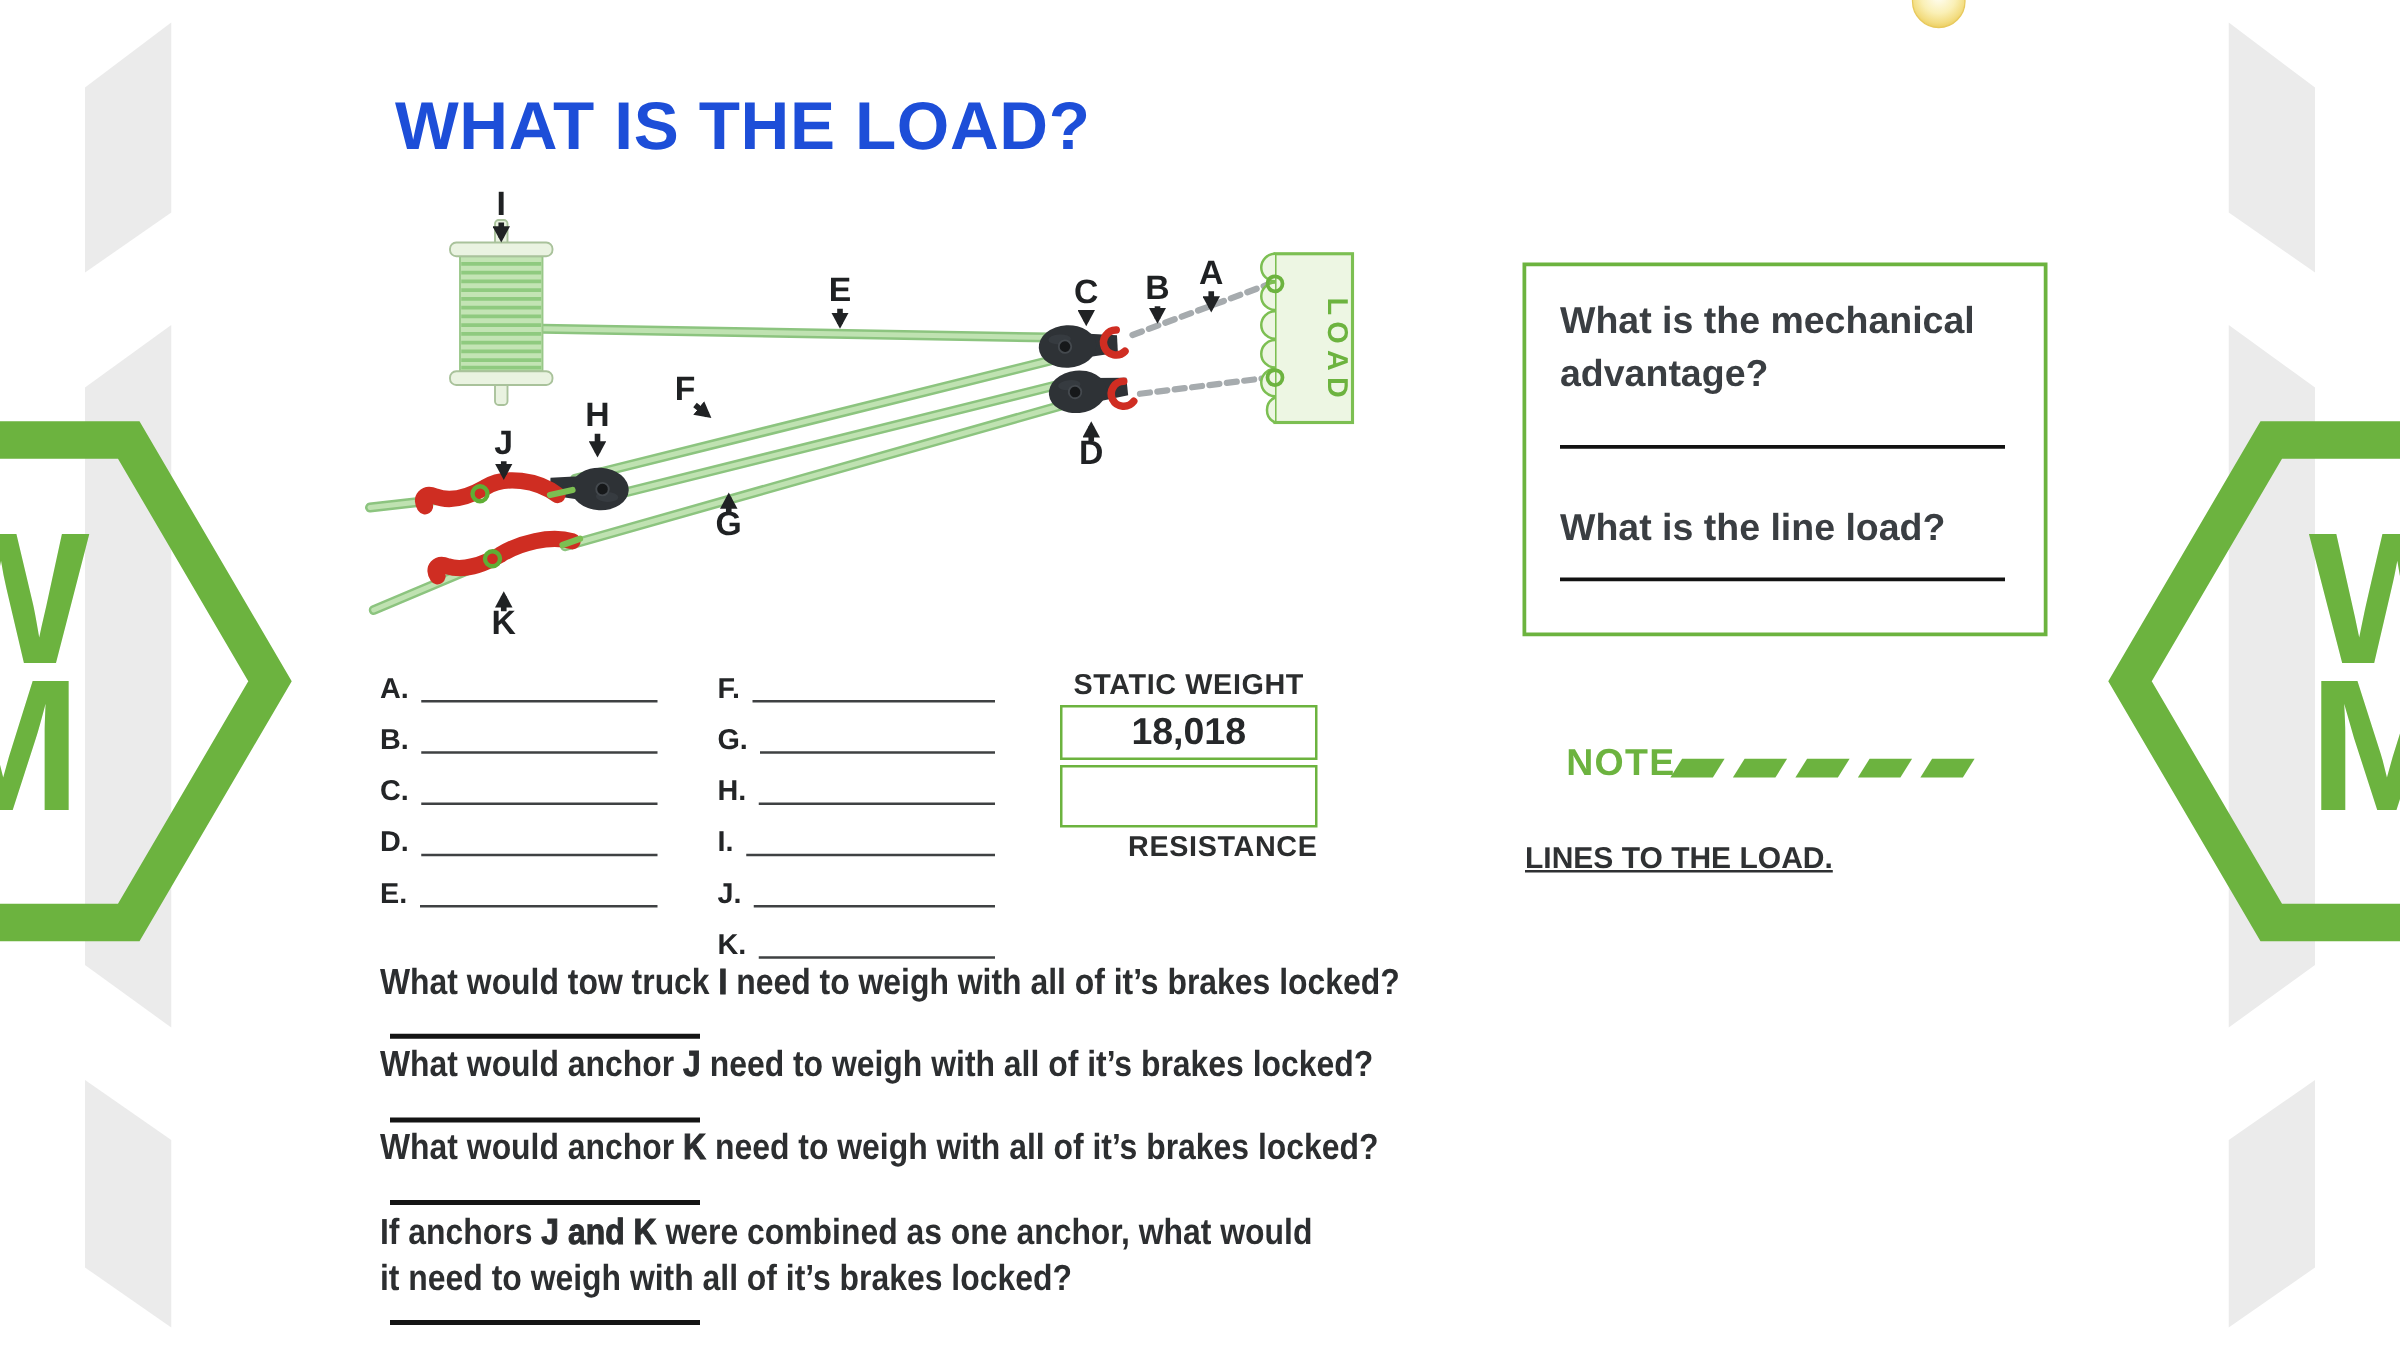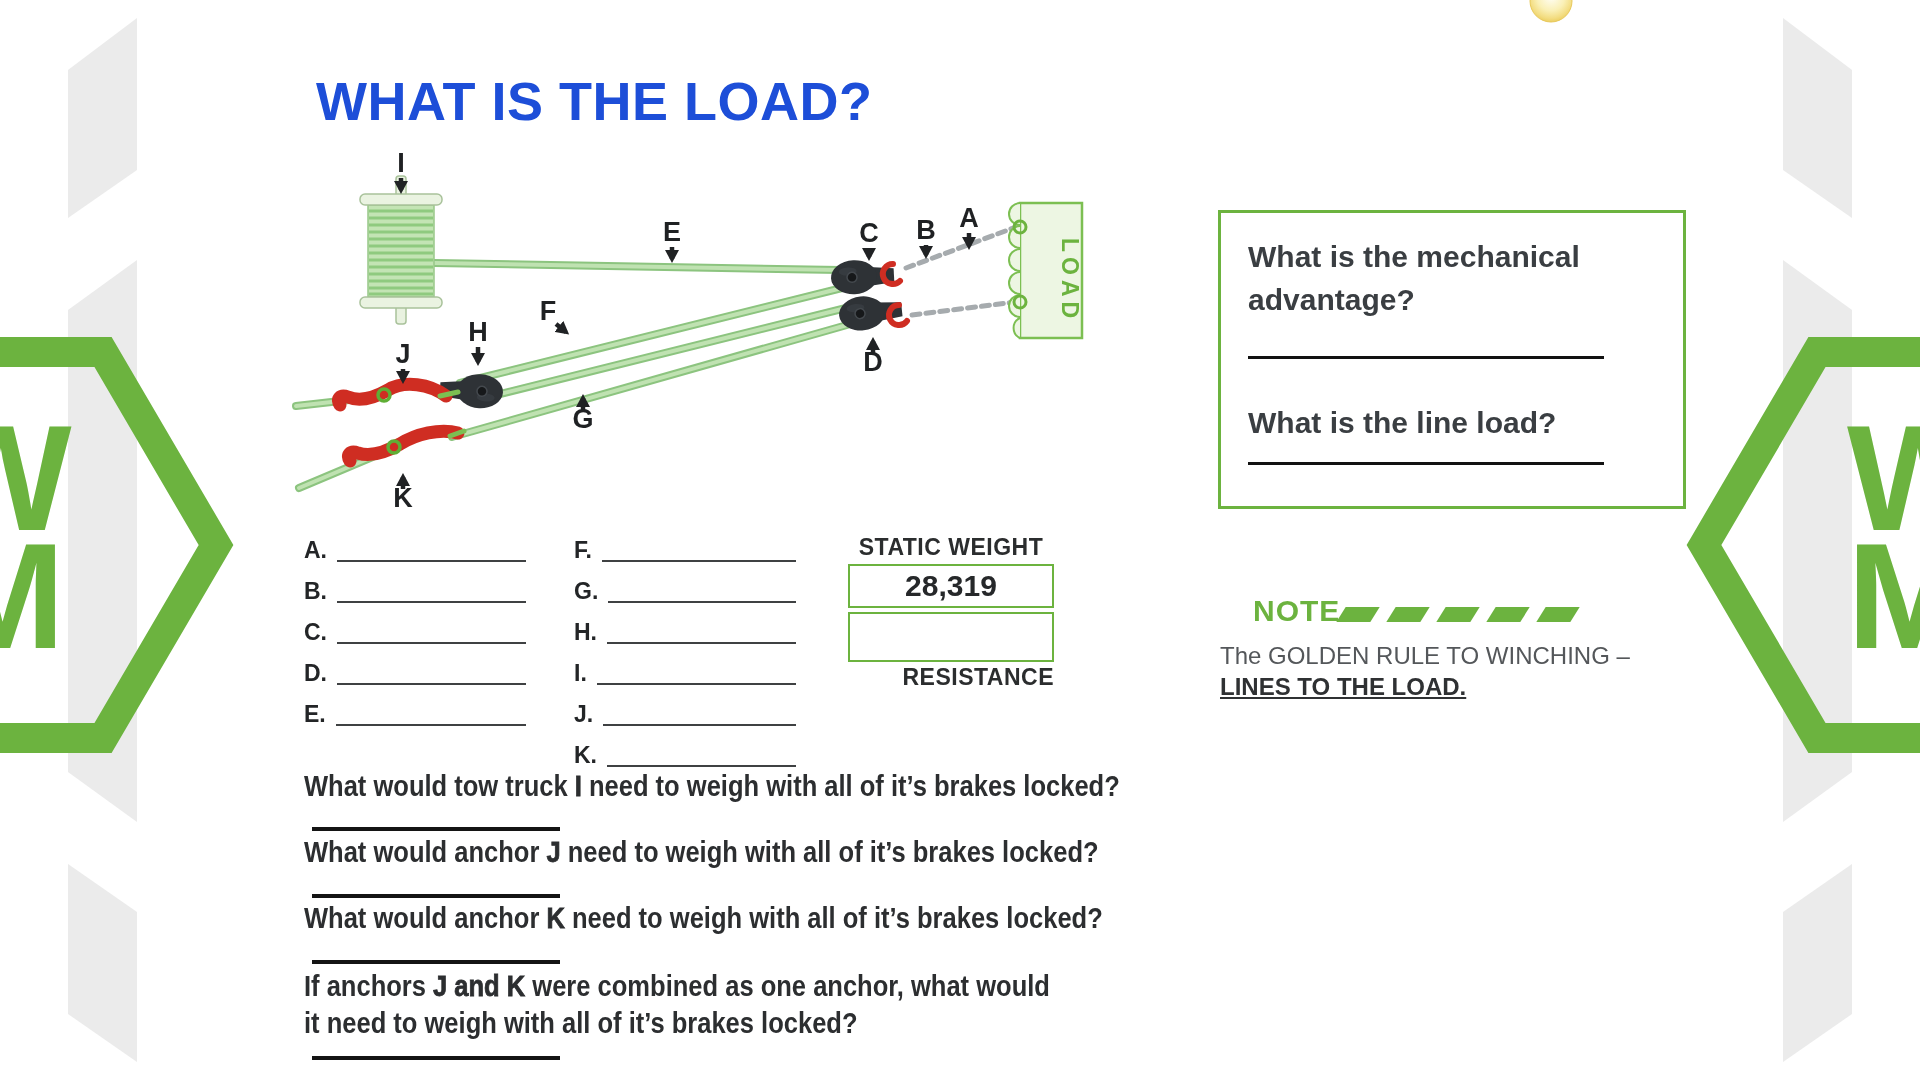--- a/index.html
+++ b/index.html
@@ -22,21 +22,21 @@
   .brow{display:flex;align-items:flex-end;width:222px;height:28px;}
   .brow .lbl{font-size:23px;font-weight:700;color:#232527;margin-right:10px;line-height:24px;}
   .brow .line{flex:1;border-bottom:2.5px solid #3f4143;height:24px;}
 
   
   .swlabel{width:206px;text-align:center;font-size:23px;font-weight:700;letter-spacing:.5px;color:#2b2d2e;}
   .swbox{border:2.5px solid #6cb33f;background:#fff;}
   .swval{width:100%;text-align:center;font-size:30px;font-weight:700;color:#26282a;line-height:40px;}
 
   
-  .qbox{left:1218px;top:210px;width:414px;height:293px;border:3px solid #6cb33f;background:#fff;padding-left:48px;}
+  .qbox{left:1218px;top:210px;width:414px;height:293px;border:3px solid #6cb33f;background:#fff;}
   .qtext{position:absolute;left:27px;width:360px;font-size:30px;line-height:43px;font-weight:700;color:#3a3e42;}
   .uline{position:absolute;left:27px;width:356px;height:3px;background:#121212;}
 
   
   .note-label{left:1218px;top:594px;font-size:30px;font-weight:700;letter-spacing:1px;color:#6cb33f;margin-left:35px;}
   .dashrow{left:1341px;top:607px;display:flex;gap:16px;}
   .dash{width:34px;height:15px;background:#6cb33f;transform:skewX(-32deg);}
   .ntext{left:1220px;top:640px;width:420px;font-size:24px;line-height:31px;}
   .ntext .reg{font-weight:400;color:#54575a;}
   .ntext .bld{font-weight:700;color:#2f3133;text-decoration:underline;}
@@ -249,21 +249,21 @@
   <span class="lbl">J.</span>
     <span class="line"></span>
 </div>
 <div class="abs brow" style="left:574px;top:739px;">
   <span class="lbl">K.</span>
     <span class="line"></span>
 </div>
 
 <div class="abs swlabel" style="left:848px;top:534px;">STATIC WEIGHT</div>
 <div class="abs swbox" style="left:848px;top:564px;width:202px;height:40px;">
-  <div class="swval">28,319</div>
+  <div class="swval">18,018</div>
 </div>
 <div class="abs swbox" style="left:848px;top:612px;width:202px;height:46px;">
   <div class="swval"></div>
 </div>
 <div class="abs swlabel" style="left:848px;top:664px;text-align:right;">RESISTANCE</div>
 
 <div class="abs qbox">
   <div class="qtext" style="top:22px;">What is the mechanical advantage?</div>
   <div class="uline" style="top:143px;"></div>
   <div class="qtext" style="top:156px;margin-top:32px;">What is the line load?</div>
@@ -272,21 +272,21 @@
 
 <div class="abs note-label">NOTE</div>
 <div class="abs dashrow">
   <span class="dash"></span>
   <span class="dash"></span>
   <span class="dash"></span>
   <span class="dash"></span>
   <span class="dash"></span>
 </div>
 <div class="abs ntext">
-  <span class="reg">The GOLDEN RULE TO WINCHING –</span><br>
+  <br>
   <span class="bld">LINES TO THE LOAD.</span>
 </div>
 
 <div class="abs bq" style="top:770px;">
   <span>What would tow truck </span><span class="hv">I</span><span> need to weigh with all of it’s brakes locked?</span>
 </div>
 <div class="abs bul" style="top:827px;"></div>
 
 <div class="abs bq" style="top:836px;">
   <span>What would anchor </span><span class="hv">J</span><span> need to weigh with all of it’s brakes locked?</span>

